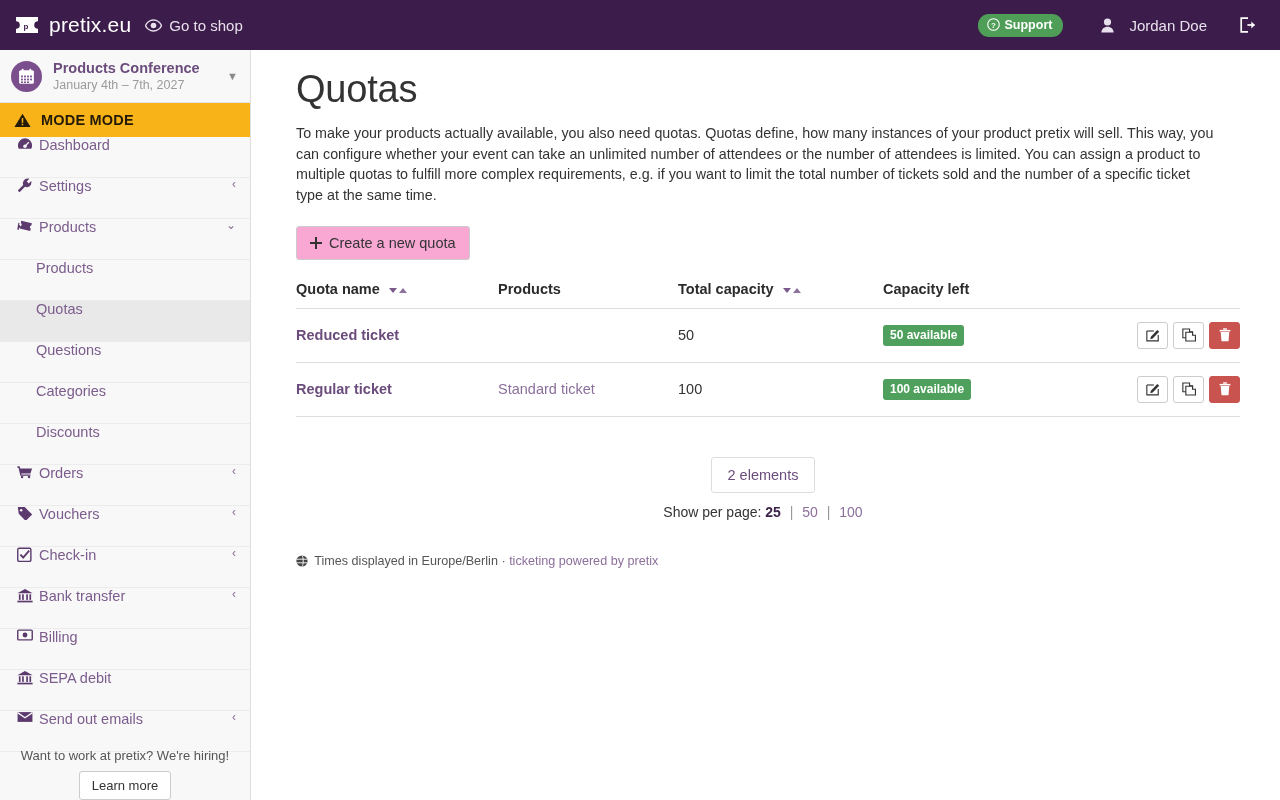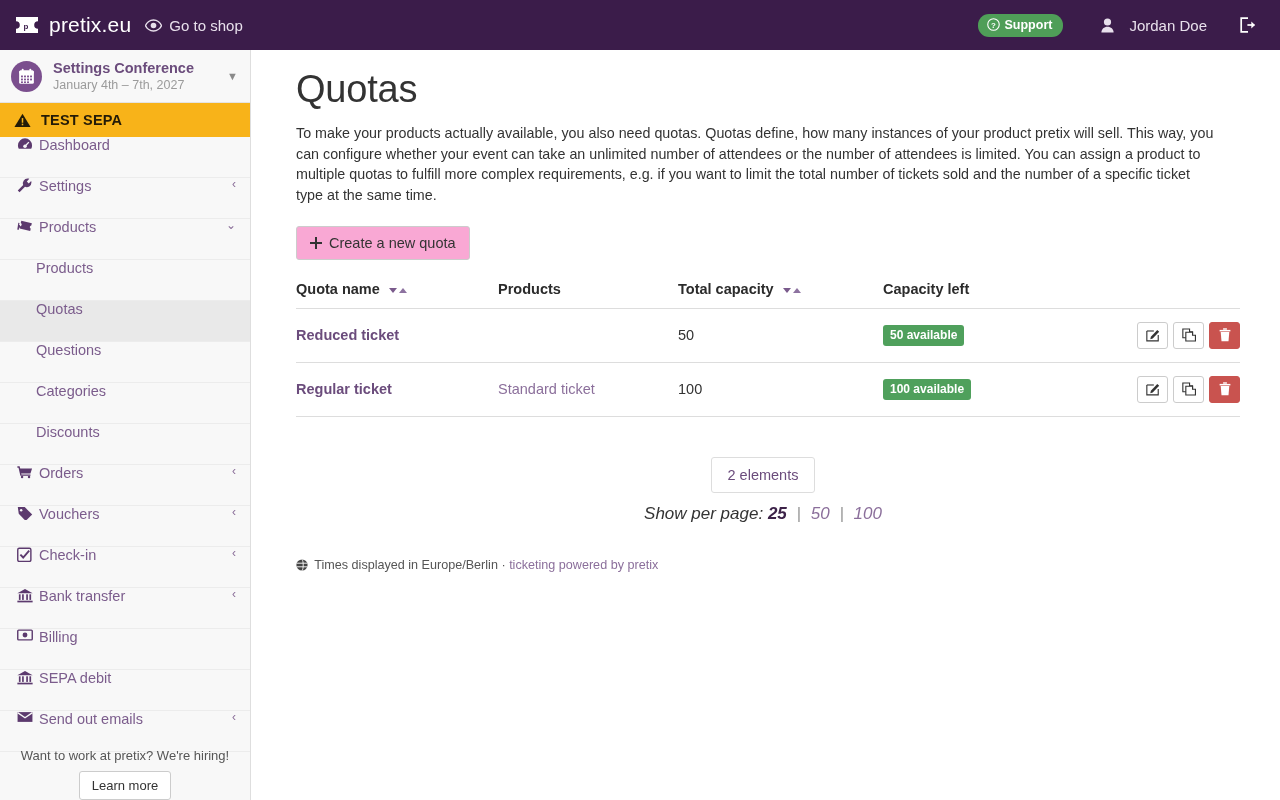--- a/index.html
+++ b/index.html
@@ -206,21 +206,21 @@
   }
 
   .pager { text-align: center; margin-top: 40px; }
   .pager-count {
     display: inline-block; border: 1px solid #dddddd;
     border-radius: 3px; padding: 9px 16px;
     color: #6b4c7c; font-size: 14.5px; background: #ffffff;
     cursor: default;
   }
   .perpage {
-    margin-top: 11px; font-size: 17px; color: #333333; font-style: italic;
+    margin-top: 11px; font-size: 14px; color: #333333;
   }
   .perpage a { color: #8b6f9b; text-decoration: none; }
   .perpage a.sel { color: #3c2248; font-weight: bold; }
   .perpage .sep { color: #999999; margin: 0 5px; }
 
   .footer-note {
     text-align: left; margin-top: 34px;
     font-size: 12.6px; color: #555555;
   }
   .footer-note a { color: #8b6f9b; text-decoration: none; }
@@ -301,35 +301,35 @@
             <rect x="6.4" y="11.2" width="2" height="1.9"></rect>
           <rect x="9.6" y="11.2" width="2" height="1.9"></rect>
             <rect x="12.8" y="11.2" width="2" height="1.9"></rect>
           <rect x="3.2" y="14.2" width="2" height="1.7"></rect>
             <rect x="6.4" y="14.2" width="2" height="1.7"></rect>
           <rect x="9.6" y="14.2" width="2" height="1.7"></rect>
         </g>
       </svg>
     </span>
     <span class="event-text">
-      <span class="event-name">Settings Conference</span>
+      <span class="event-name">Products Conference</span>
       <span class="event-dates">January 4th – 7th, 2027</span>
     </span>
     <span class="event-caret">▼</span>
   </a>
 
   <div class="testmode">
     <span class="ic">
       <svg width="17" height="15" viewBox="0 0 18 16">
         <path d="M9 .8L17.6 15H.4z" fill="#241b07"></path>
         <rect x="8.2" y="5.4" width="1.6" height="5" fill="#f8b319"></rect>
         <rect x="8.2" y="11.4" width="1.6" height="1.7" fill="#f8b319"></rect>
       </svg>
     </span>
-    <span>TEST SEPA</span>
+    <span>MODE MODE</span>
   </div>
 
   <ul class="nav-list">
 
     <li>
         <a class="nav-item" href="#">
       <span class="nav-ic">
         <svg width="16" height="14" viewBox="0 0 17 14">
               <path d="M8.5 1A7.5 7.5 0 0 0 1 8.5c0 1.3.3 2.5.9 3.5h13.2c.6-1 .9-2.2.9-3.5A7.5 7.5 0 0 0 8.5 1z" fill="#5c3a6e"></path>
               <circle cx="8.5" cy="9.4" r="1.9" fill="#f8f8f8"></circle>

